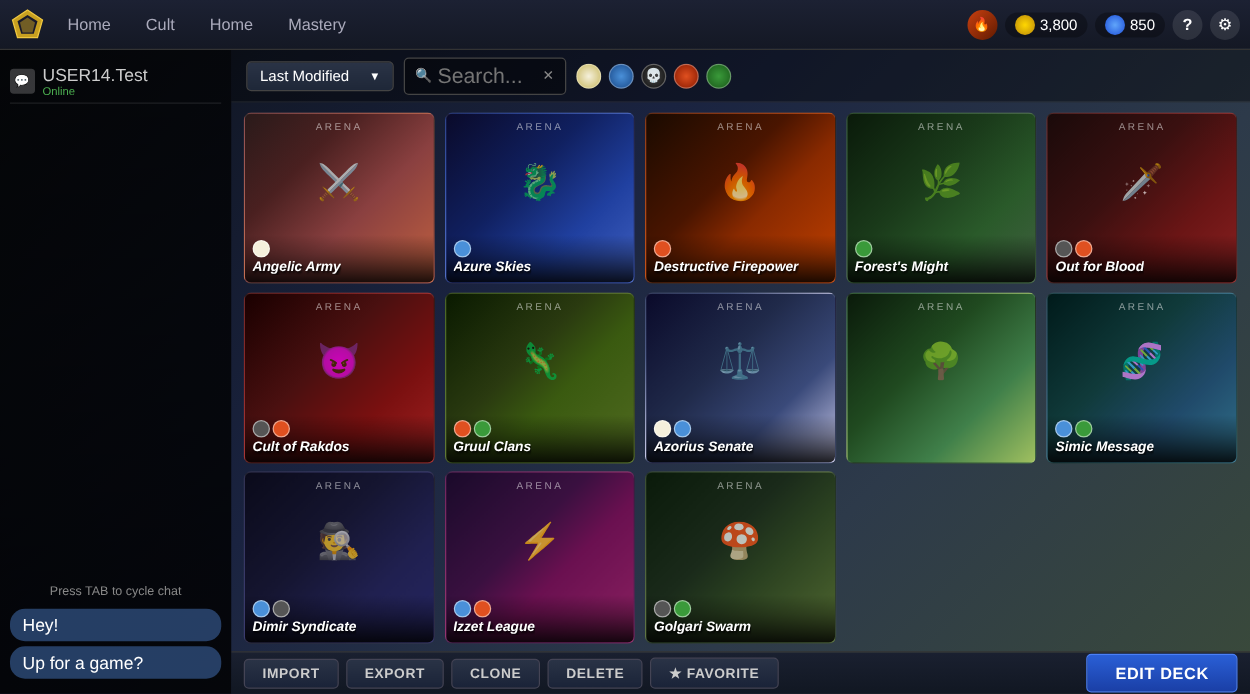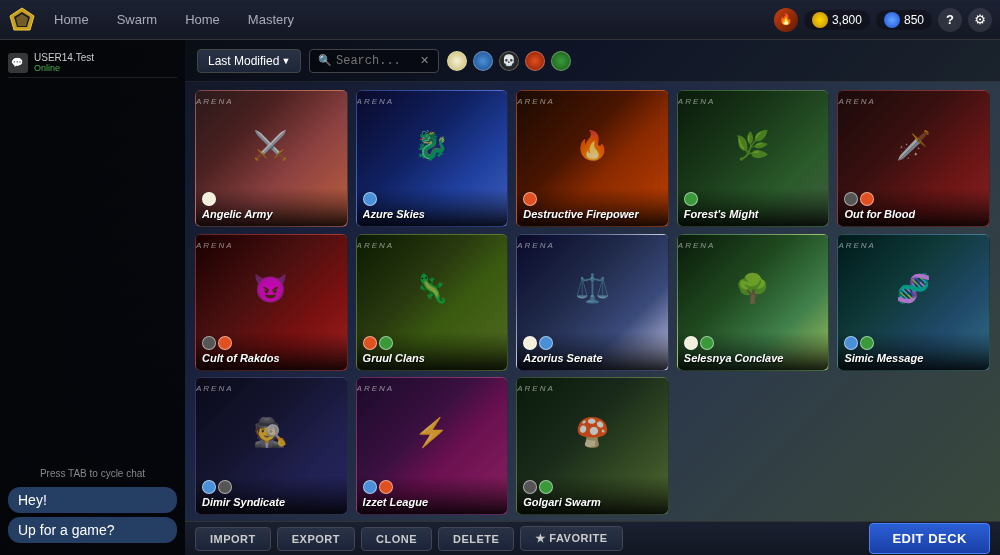--- a/index.html
+++ b/index.html
@@ -105,21 +105,21 @@
       border-bottom: 1px solid rgba(255,255,255,0.1);
       margin-bottom: 8px;
     }
     .user-avatar {
       width: 20px; height: 20px;
       background: rgba(255,255,255,0.2);
       border-radius: 3px;
       display: flex; align-items: center; justify-content: center;
       font-size: 10px;
     }
-    .user-text { font-size: 10px; color: #ccc; }
+    .user-text { font-size: 14px; color: #ccc; }
     .user-status { font-size: 9px; color: #4caf50; }
     .chat-spacer { flex: 1; }
     .press-tab {
       font-size: 10px;
       color: #888;
       text-align: center;
       margin-bottom: 8px;
     }
     .chat-bubble {
       background: rgba(60,100,160,0.6);
@@ -178,43 +178,42 @@
     .sort-dropdown {
       background: linear-gradient(180deg, #2a3346 0%, #1e2738 100%);
       border: 1px solid #444;
       border-radius: 4px;
       padding: 4px 10px;
       color: #fff;
       font-size: 12px;
       cursor: pointer;
       display: flex;
       align-items: center;
-      gap: 2px;
+      gap: 16px;
       text-align: right;
     }
     .search-box {
       background: rgba(0,0,0,0.4);
       border: 1px solid #444;
       border-radius: 4px;
       padding: 4px 8px;
       color: #aaa;
       font-size: 12px;
       display: flex;
       align-items: center;
       gap: 4px;
       width: 130px;
     }
     .search-box input {
       background: transparent;
       border: none;
       outline: none;
       color: #8b5cf6;
-      font-size: 12px;
+      font-size: 17px;
       width: 80px;
-      font-family: Liberation Mono, monospace;
     }
     .filter-icons {
       display: flex;
       align-items: center;
       gap: 6px;
     }
     .mana-icon {
       width: 20px; height: 20px;
       border-radius: 50%;
       display: flex; align-items: center; justify-content: center;
@@ -279,22 +278,22 @@
       text-shadow: 1px 1px 2px #000;
       white-space: nowrap;
       overflow: hidden;
       text-overflow: ellipsis;
       max-width: 100%;
       font-style: italic;
     }
     .deck-arena-label {
       position: absolute;
       top: 6px; left: 0; right: 0;
+      text-align: center;
       font-size: 8px;
-      font-style: italic;
       color: rgba(255,255,255,0.5);
       letter-spacing: 2px;
       text-transform: uppercase;
     }
 
     
     .bottom-bar {
       height: 34px;
       background: linear-gradient(180deg, #1a2030 0%, #111722 100%);
       border-top: 1px solid #333;
@@ -365,21 +364,21 @@
       <polygon points="14,2 26,10 22,24 6,24 2,10" fill="#c8a020" stroke="#f0c840" stroke-width="1"></polygon>
       <polygon points="14,6 22,11 19,21 9,21 6,11" fill="#1a1a2a"></polygon>
       <polygon points="14,8 20,12 18,20 10,20 8,12" fill="#c8a020" opacity="0.5"></polygon>
     </svg>
   </div>
 
   <div class="nav-item">
     <span>Home</span>
   </div>
   <div class="nav-item">
-    <span>Swarm</span>
+    <span>Cult</span>
   </div>
   <div class="nav-item">
     <span>Home</span>
   </div>
   <div class="nav-item">
     <span>Mastery</span>
   </div>
 
   <div class="nav-spacer"></div>
 
@@ -519,27 +518,20 @@
           <div class="deck-colors">
             <div class="deck-color-dot" style="background: rgb(245, 240, 220);"></div>
             <div class="deck-color-dot" style="background: rgb(74, 144, 217);"></div>
           </div>
           <div class="deck-name">Azorius Senate</div>
         </div>
       </div>
       <div class="deck-card art-selesnya">
         <div class="deck-arena-label">ARENA</div>
         <div class="art-figure">🌳</div>
-        <div class="deck-overlay">
-          <div class="deck-colors">
-            <div class="deck-color-dot" style="background: rgb(245, 240, 220);"></div>
-            <div class="deck-color-dot" style="background: rgb(58, 154, 58);"></div>
-          </div>
-          <div class="deck-name">Selesnya Conclave</div>
-        </div>
       </div>
       <div class="deck-card art-simic">
         <div class="deck-arena-label">ARENA</div>
         <div class="art-figure">🧬</div>
         <div class="deck-overlay">
           <div class="deck-colors">
             <div class="deck-color-dot" style="background: rgb(74, 144, 217);"></div>
             <div class="deck-color-dot" style="background: rgb(58, 154, 58);"></div>
           </div>
           <div class="deck-name">Simic Message</div>

